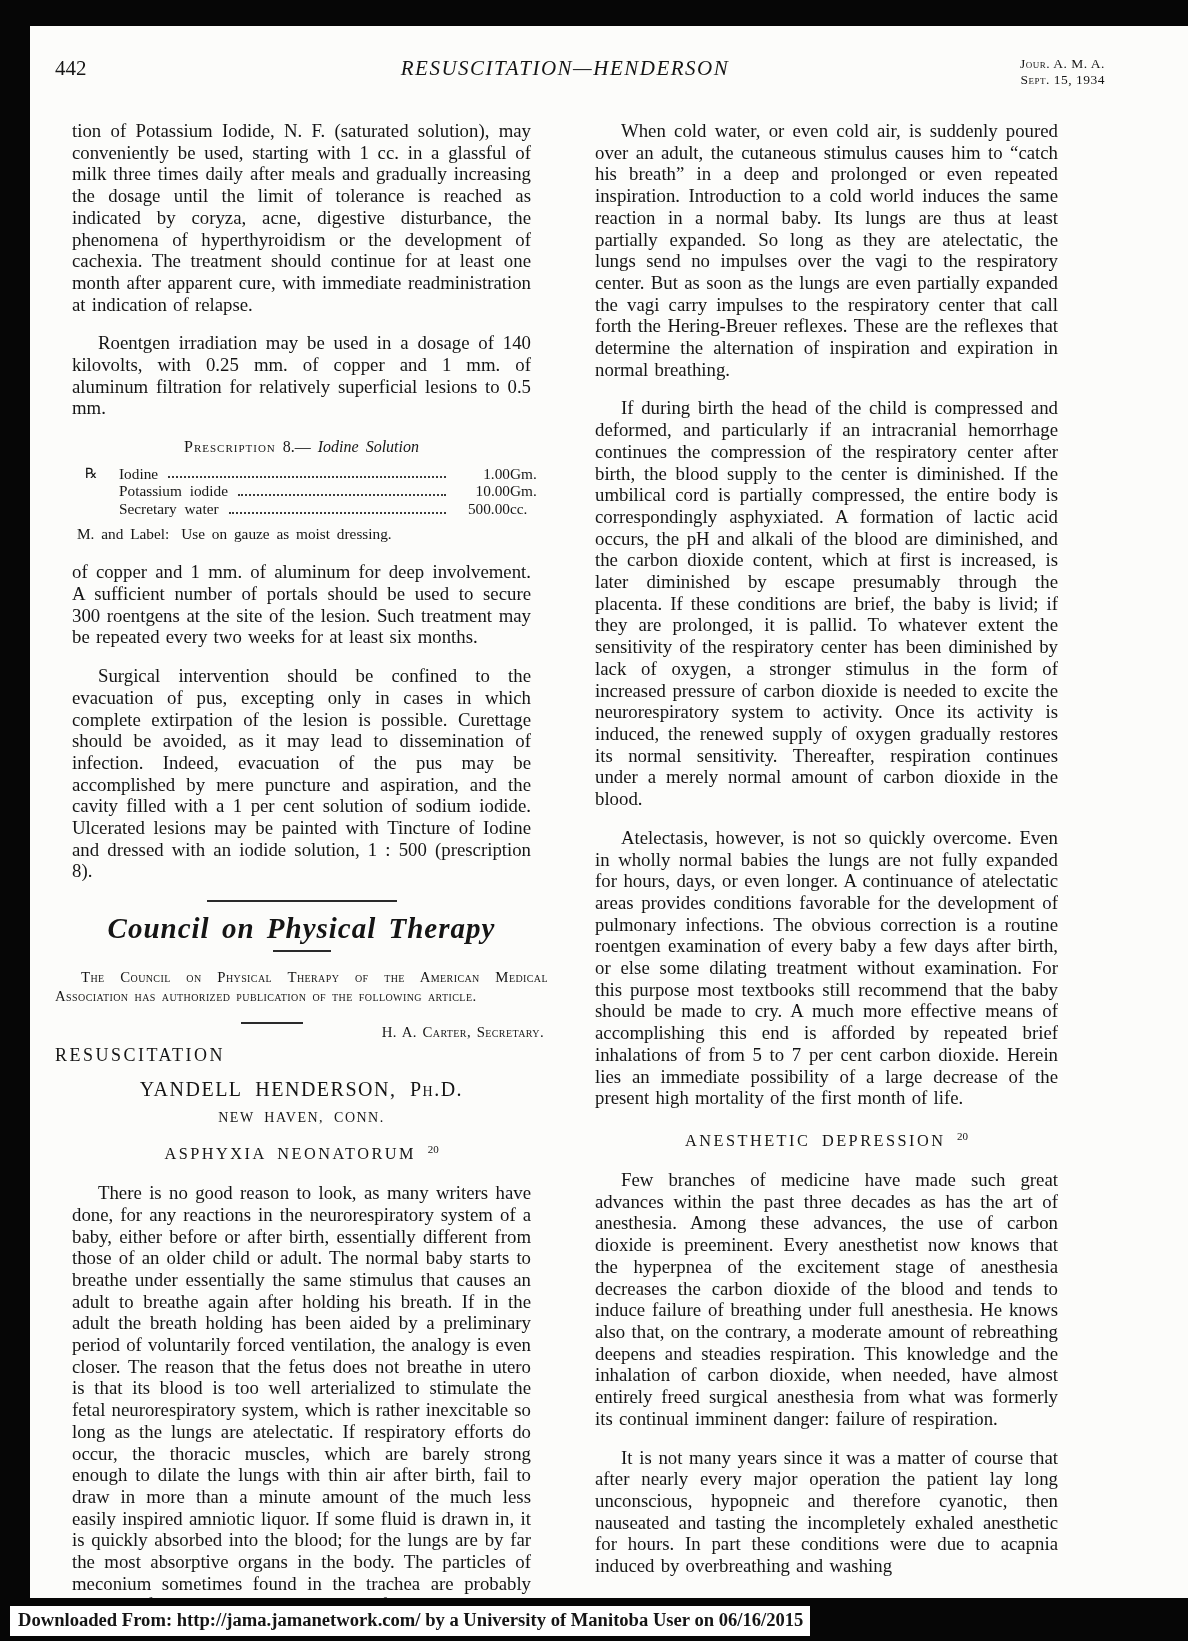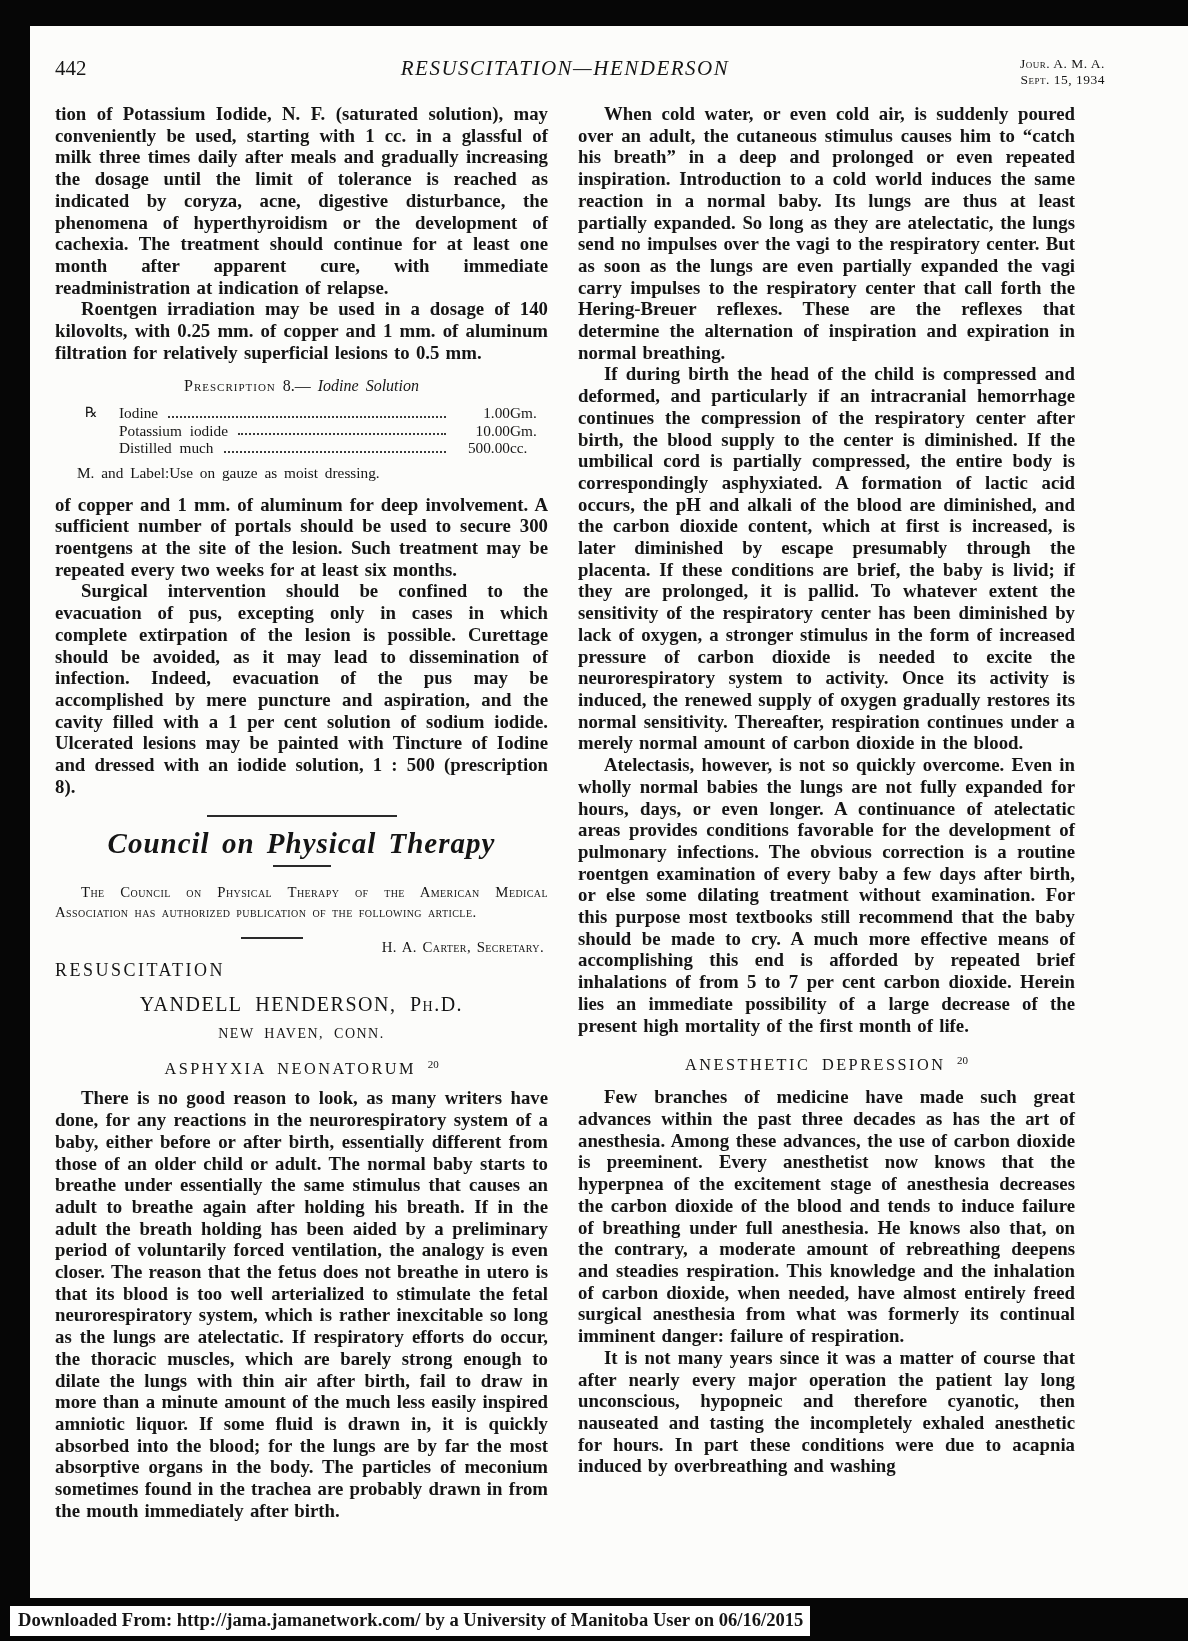--- a/index.html
+++ b/index.html
@@ -13,35 +13,35 @@
   }
   
   .header-row { position:absolute; left:25px; top:30px; width:1050px; display:flex; align-items:flex-start; }
   .page-num { font-size:21px; width:120px; }
   .running-title { flex:1; text-align:center; font-style:italic; font-size:21px; letter-spacing:1.5px; word-spacing:2px; }
   .journal-ref { width:150px; text-align:right; font-size:13.5px; line-height:16px; font-variant:small-caps; letter-spacing:0.5px; }
   
   .col { position:absolute; top:77px; font-size:18.8px; line-height:21.7px; text-align:justify; word-spacing:1.5px; }
   .col-left  { left:25px;  width:493px; }
   .col-right { left:548px; width:497px; }
-  .col p { margin:0;font-weight:bold; }
+  .col p { margin:17px; }
   p.indent { text-indent:26px; }
   
   .rx-block { margin:12px 0 10px; }
   .rx-title { text-align:center; font-size:16px; margin-bottom:7px; word-spacing:3px; }
   .rx-sc { font-variant:small-caps; letter-spacing:1px; }
   .rx-it { font-style:italic; }
   .rx-row { display:flex; font-size:15.3px; line-height:17.6px; padding-left:30px; align-items:flex-end; }
   .rx-sym { width:34px; font-family:"DejaVu Sans",sans-serif; font-size:14px; }
   .rx-name { white-space:nowrap; word-spacing:4px; }
   .rx-leader { flex:1; border-bottom:2px dotted #3a3a3a; margin:0 10px 4px 10px; }
   .rx-val { width:54px; text-align:right; }
   .rx-unit { width:38px; }
   .rx-label-line { font-size:15.3px; padding-left:22px; margin-top:5px; word-spacing:3px; }
-  .rx-label-text { }
+  .rx-label-text { margin-left:12px; }
   
   .divider { width:190px; height:2px; background:#2a2a2a; margin:18px auto 16px; }
   .council-heading { text-align:center; font-weight:bold; font-style:italic; font-size:29px; letter-spacing:1px; word-spacing:4px; margin:6px 0 10px; }
   .dash-rule { width:58px; height:2px; background:#2a2a2a; margin:0 auto 16px; }
   .council-note { font-size:14.8px; line-height:19.5px; font-variant:small-caps; letter-spacing:0.4px; word-spacing:2px; text-indent:26px; text-align:justify; }
   .secretary-row { position:relative; height:24px; font-size:14.8px; margin-bottom:2px; }
   .mid-rule { position:absolute; left:44%; transform:translateX(-50%); top:15px; width:62px; height:2px; background:#2a2a2a; }
   .secretary { position:absolute; right:4px; top:15px; font-variant:small-caps; letter-spacing:0.4px; }
   
   .article-title { text-align:left; font-size:18px; letter-spacing:2.5px; margin:14px 0 12px; }
@@ -91,21 +91,21 @@
         </div>
         <div class="rx-row">
           <span class="rx-sym"></span>
           <span class="rx-name">Potassium iodide</span>
           <span class="rx-leader"></span>
           <span class="rx-val">10.00</span>
           <span class="rx-unit">Gm.</span>
         </div>
         <div class="rx-row">
           <span class="rx-sym"></span>
-          <span class="rx-name">Distilled much</span>
+          <span class="rx-name">Secretary water</span>
           <span class="rx-leader"></span>
           <span class="rx-val">500.00</span>
           <span class="rx-unit">cc.</span>
         </div>
         <div class="rx-label-line">
           <span>M. and Label:</span><span class="rx-label-text">Use on gauze as moist dressing.</span>
         </div>
       </div>
 
       <p>of copper and 1 mm. of aluminum for deep involvement. A sufficient number of portals should be used to secure 300 roentgens at the site of the lesion. Such treatment may be repeated every two weeks for at least six months.</p>

